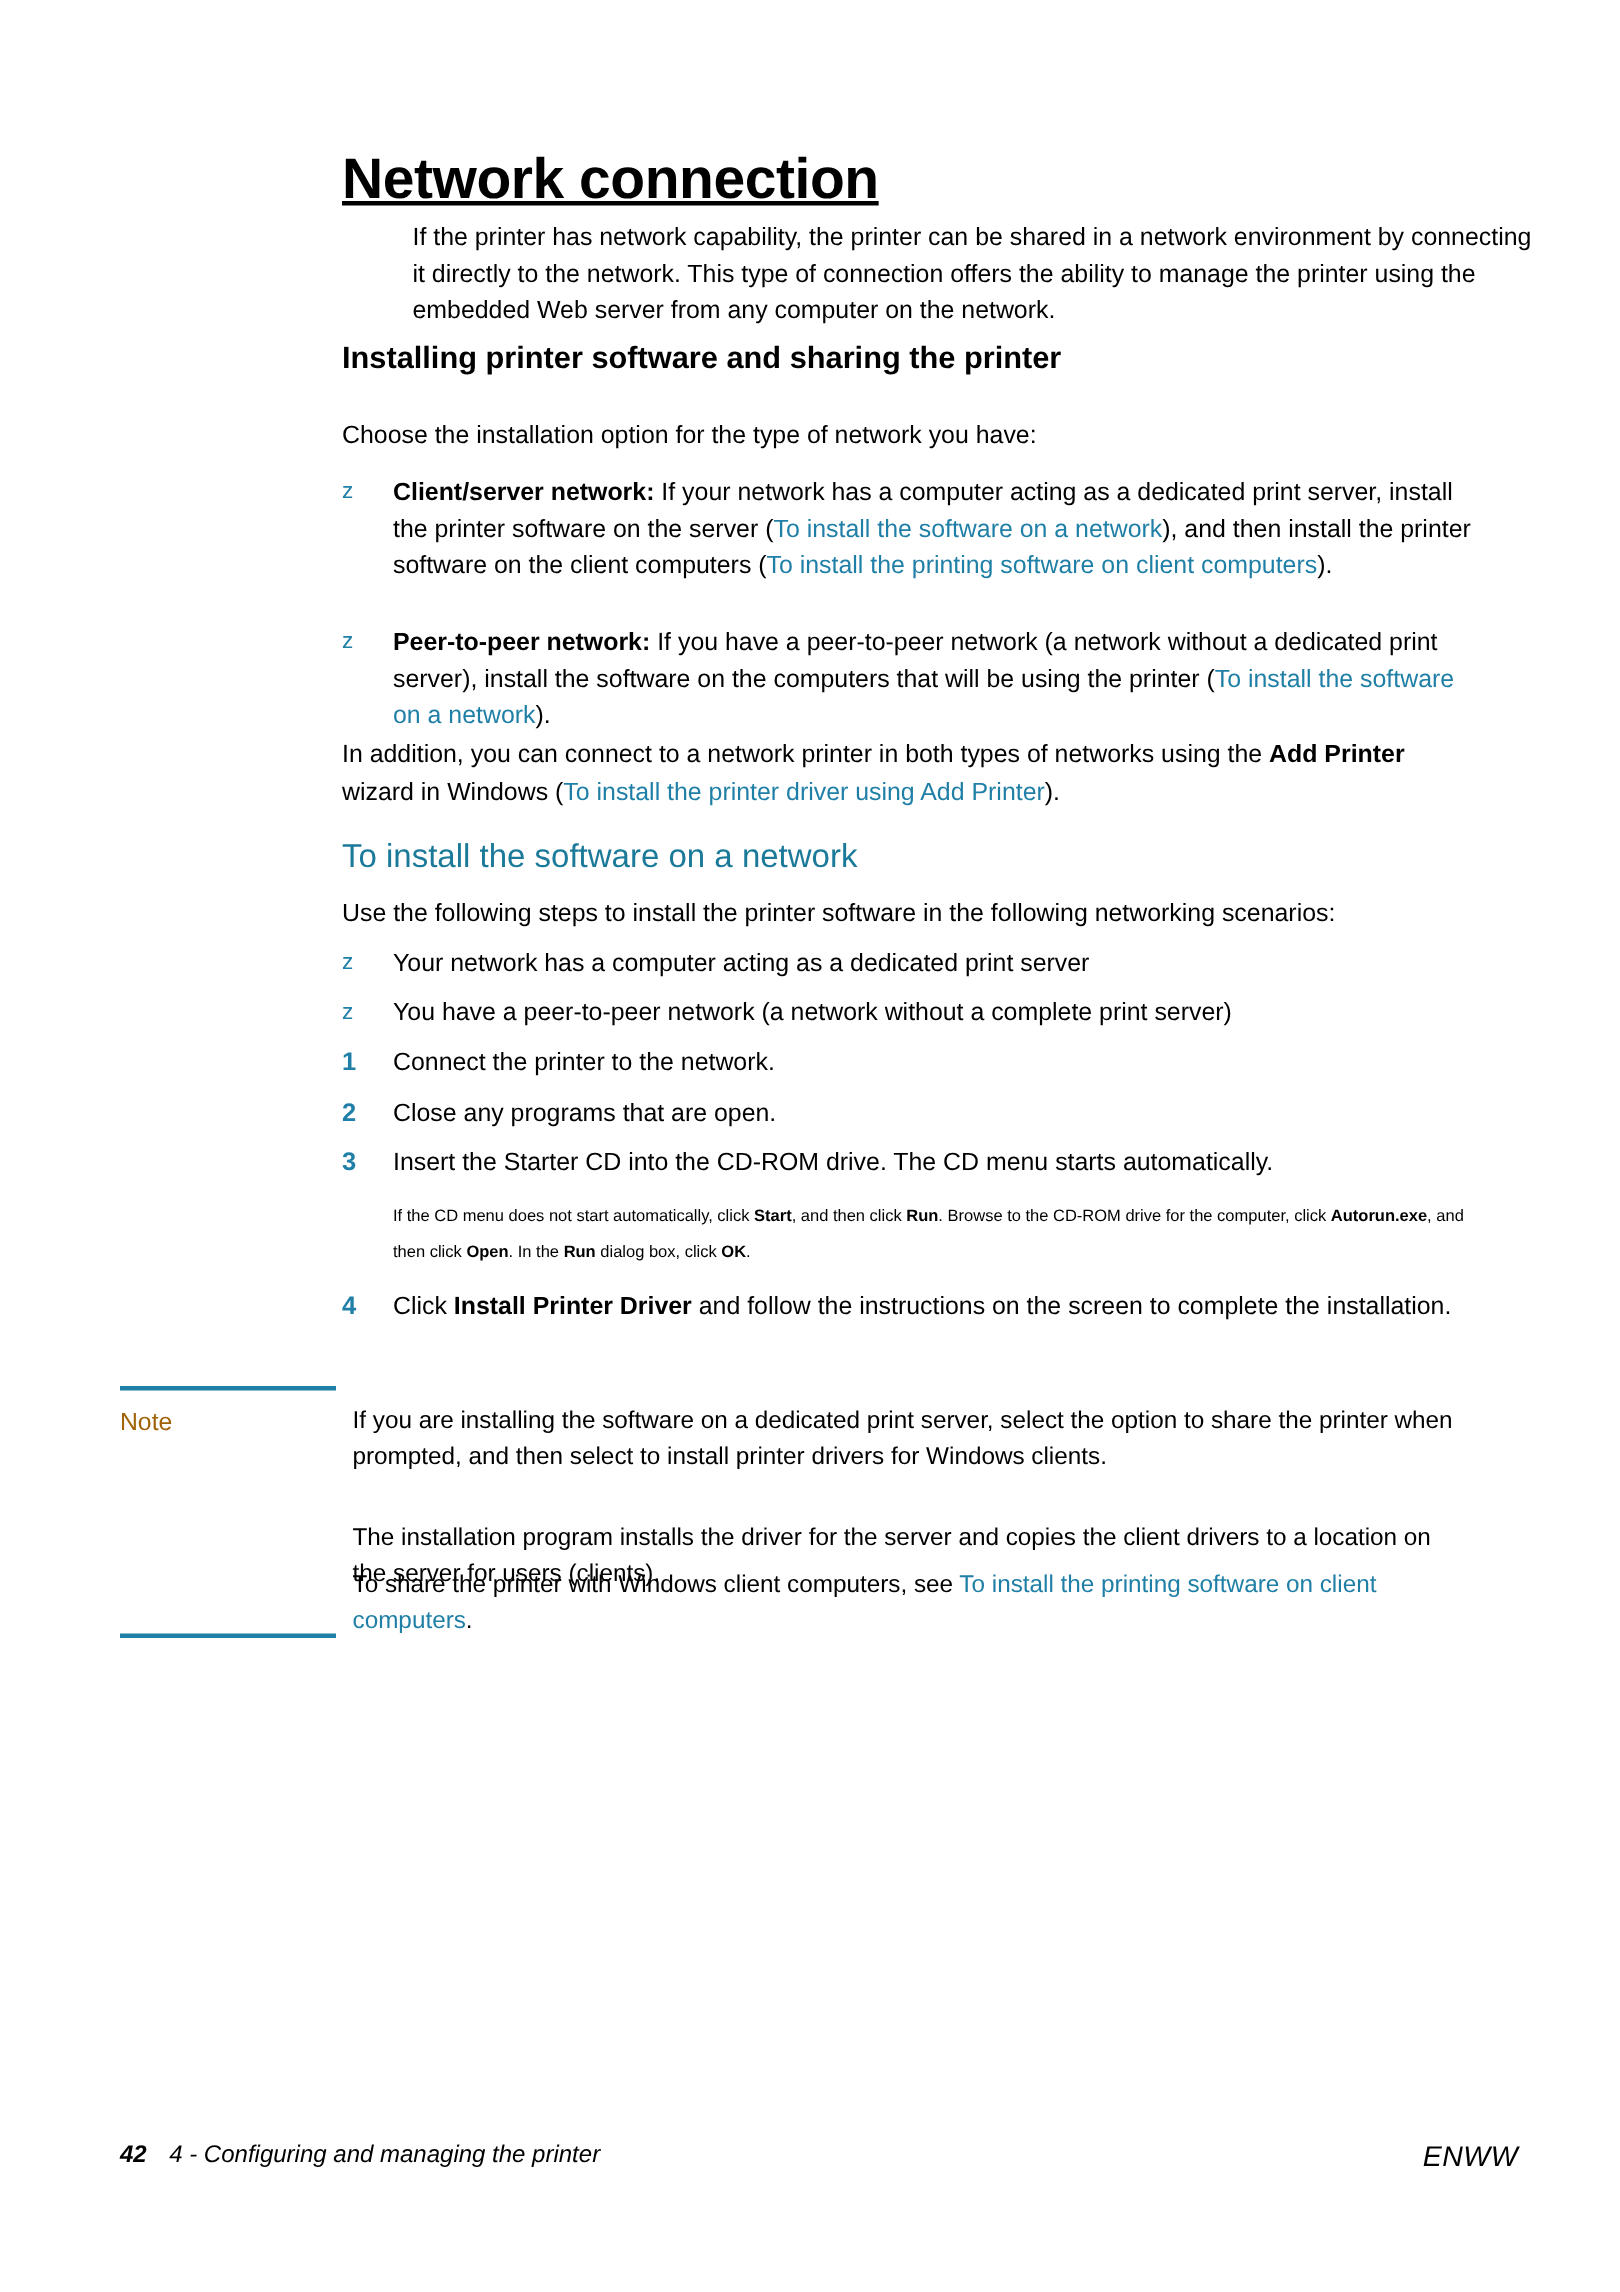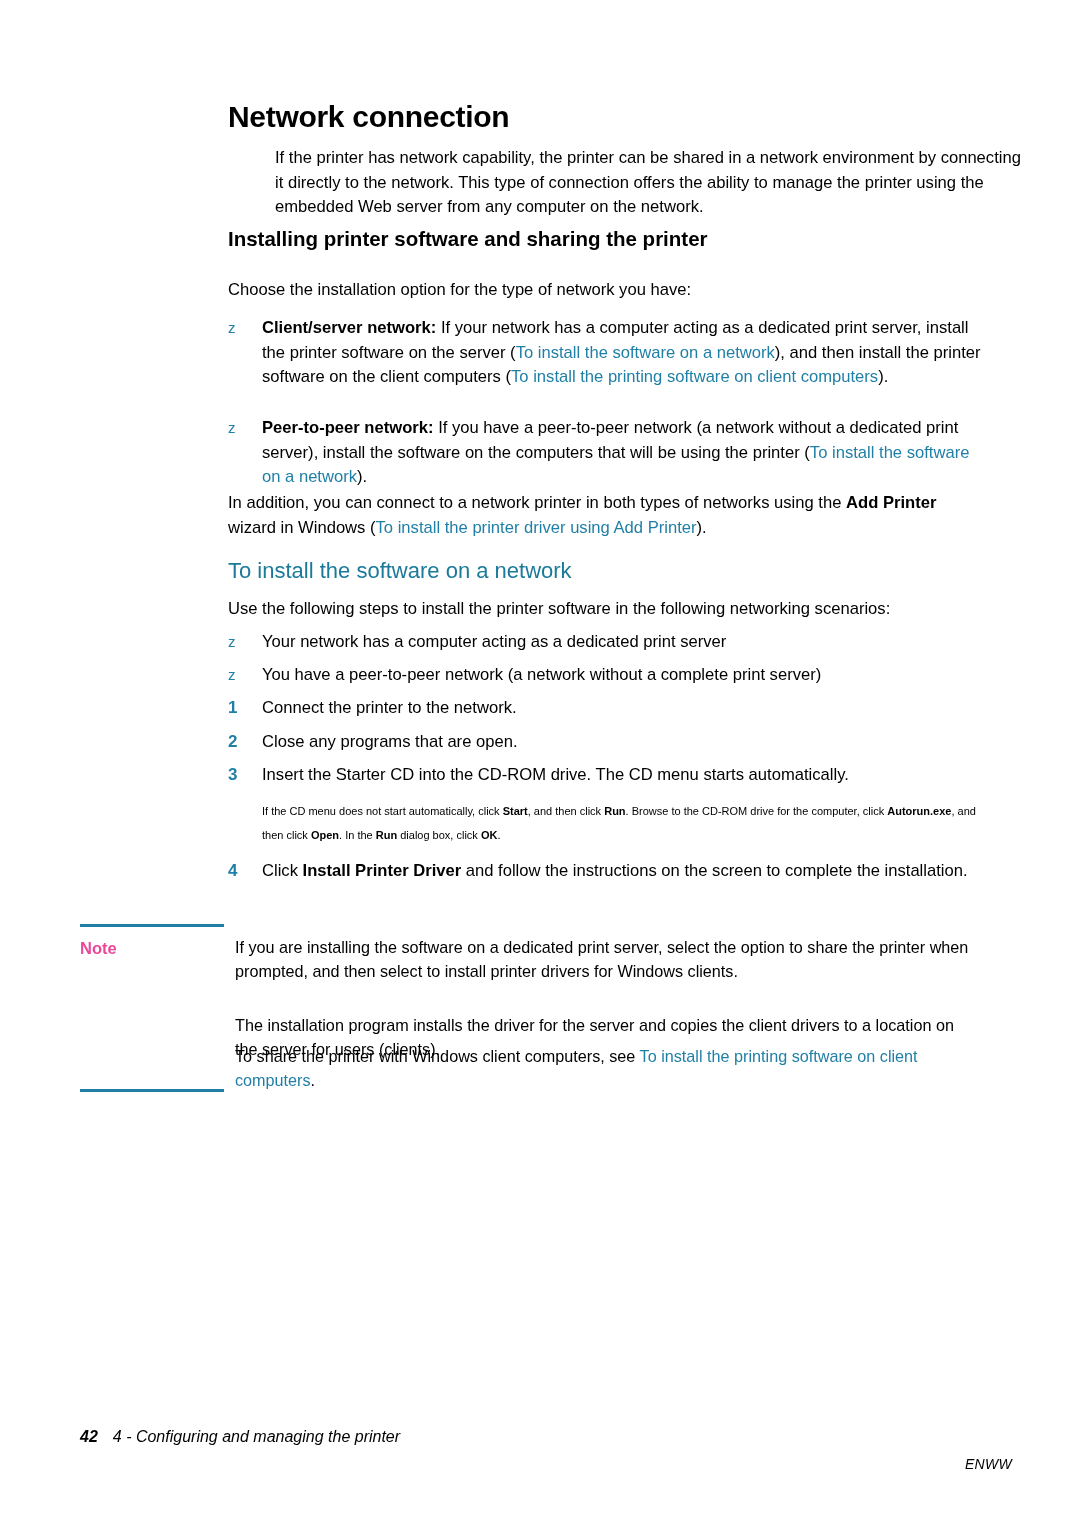--- a/index.html
+++ b/index.html
@@ -23,27 +23,28 @@
   
   .content {
     position: absolute;
     left: 228px;
     top: 0;
     width: 758px;
   }
 
   
   h1.doc-title {
-    font-size: 30px;
+    font-size: 38px;
     font-weight: bold;
     letter-spacing: -0.3px;
     margin: 0;
     padding: 0;
     line-height: 1.1;
     color: #000;
+    text-decoration: underline;
   }
   h2.sub-head {
     font-size: 20.5px;
     font-weight: bold;
     margin: 0;
     padding: 0;
     line-height: 1.2;
     color: #000;
   }
   h3.teal-head {
@@ -100,22 +101,22 @@
     position: absolute;
     left: 80px;
     width: 144px;
     height: 3px;
     background: #1f7fa6;
   }
   .note-label {
     position: absolute;
     left: 80px;
     font-size: 16.5px;
-    font-weight: bold;
-    color: #ec4899;
+    font-weight: normal;
+    color: #a16207;
     line-height: 24.6px;
   }
   .note-body {
     position: absolute;
     left: 235px;
     width: 740px;
     font-size: 16.2px;
     line-height: 24.2px;
     color: #000;
   }
@@ -133,23 +134,22 @@
     font-style: italic;
   }
   .footer .pg-num {
     font-weight: bold;
     margin-right: 15px;
   }
   .footer .spacer {
     flex: 1 1 auto;
   }
   .footer .enww {
-    font-size: 14px;
+    font-size: 19px;
     letter-spacing: 0.3px;
-    margin-top: 28px;
   }
 </style>
 </head>
 <body>
 
 <div class="page">
 
   <div class="content" style="top:100px;">
     <h1 class="doc-title">Network connection</h1>
   </div>

